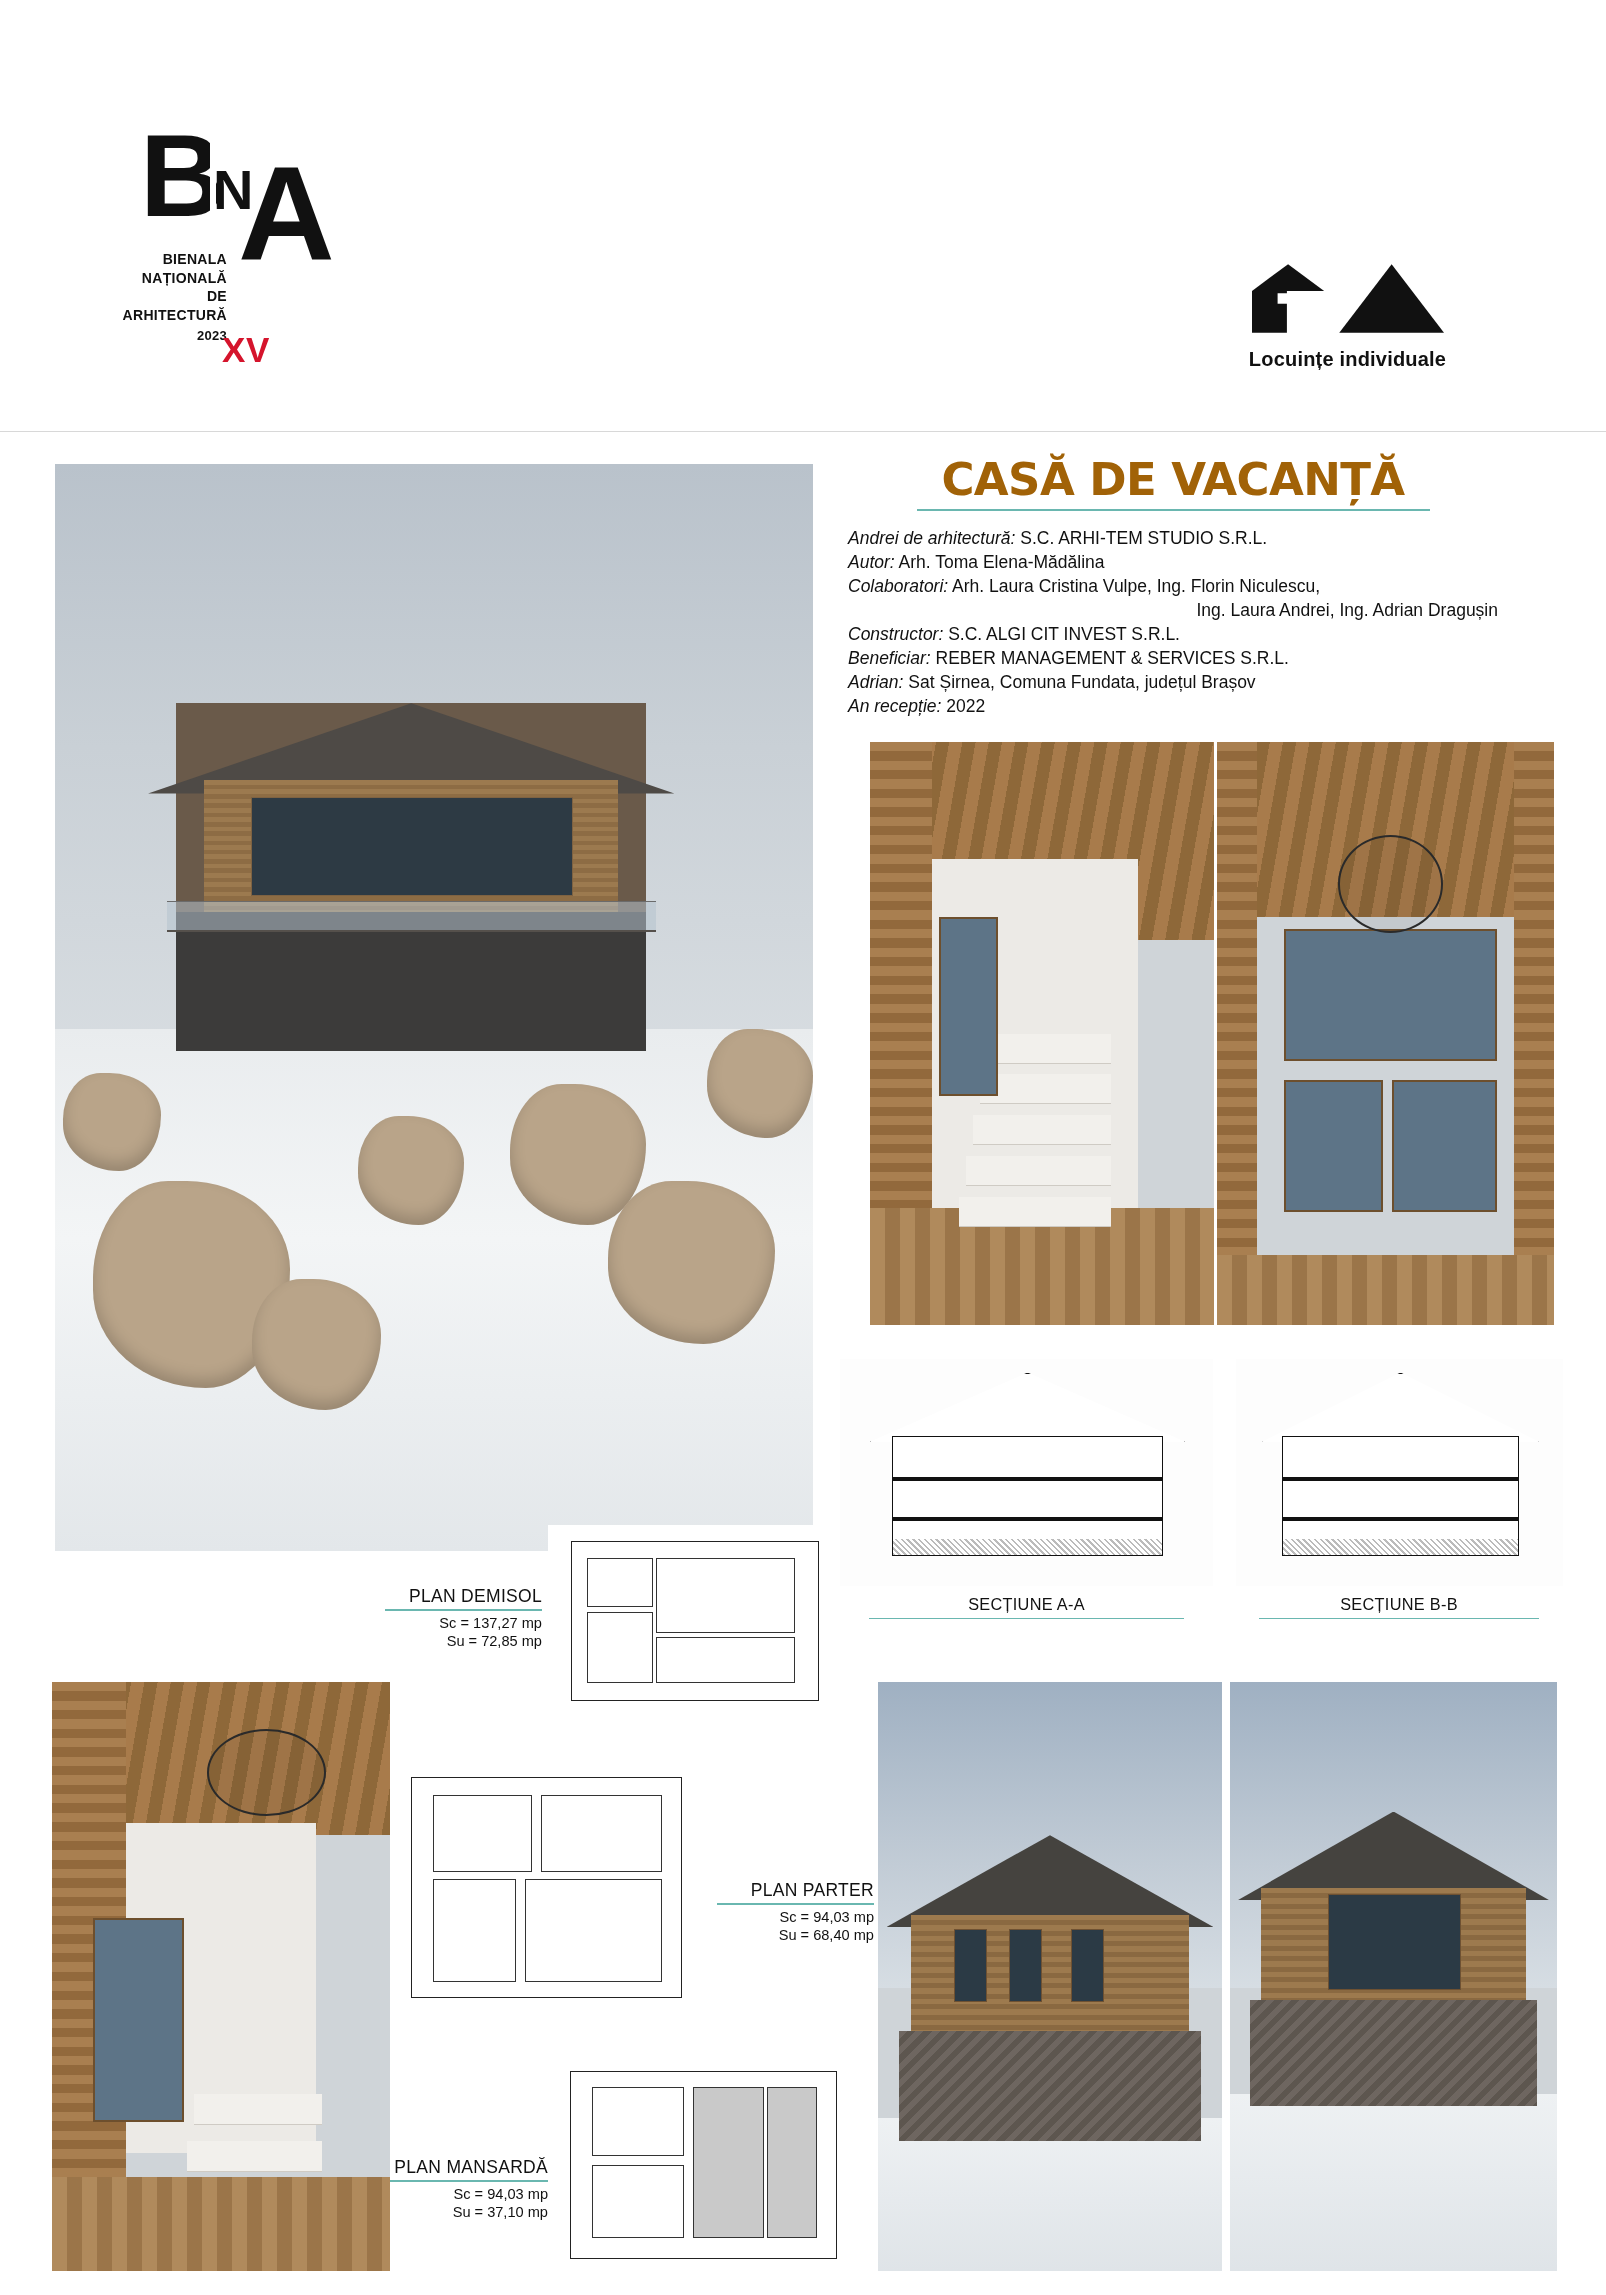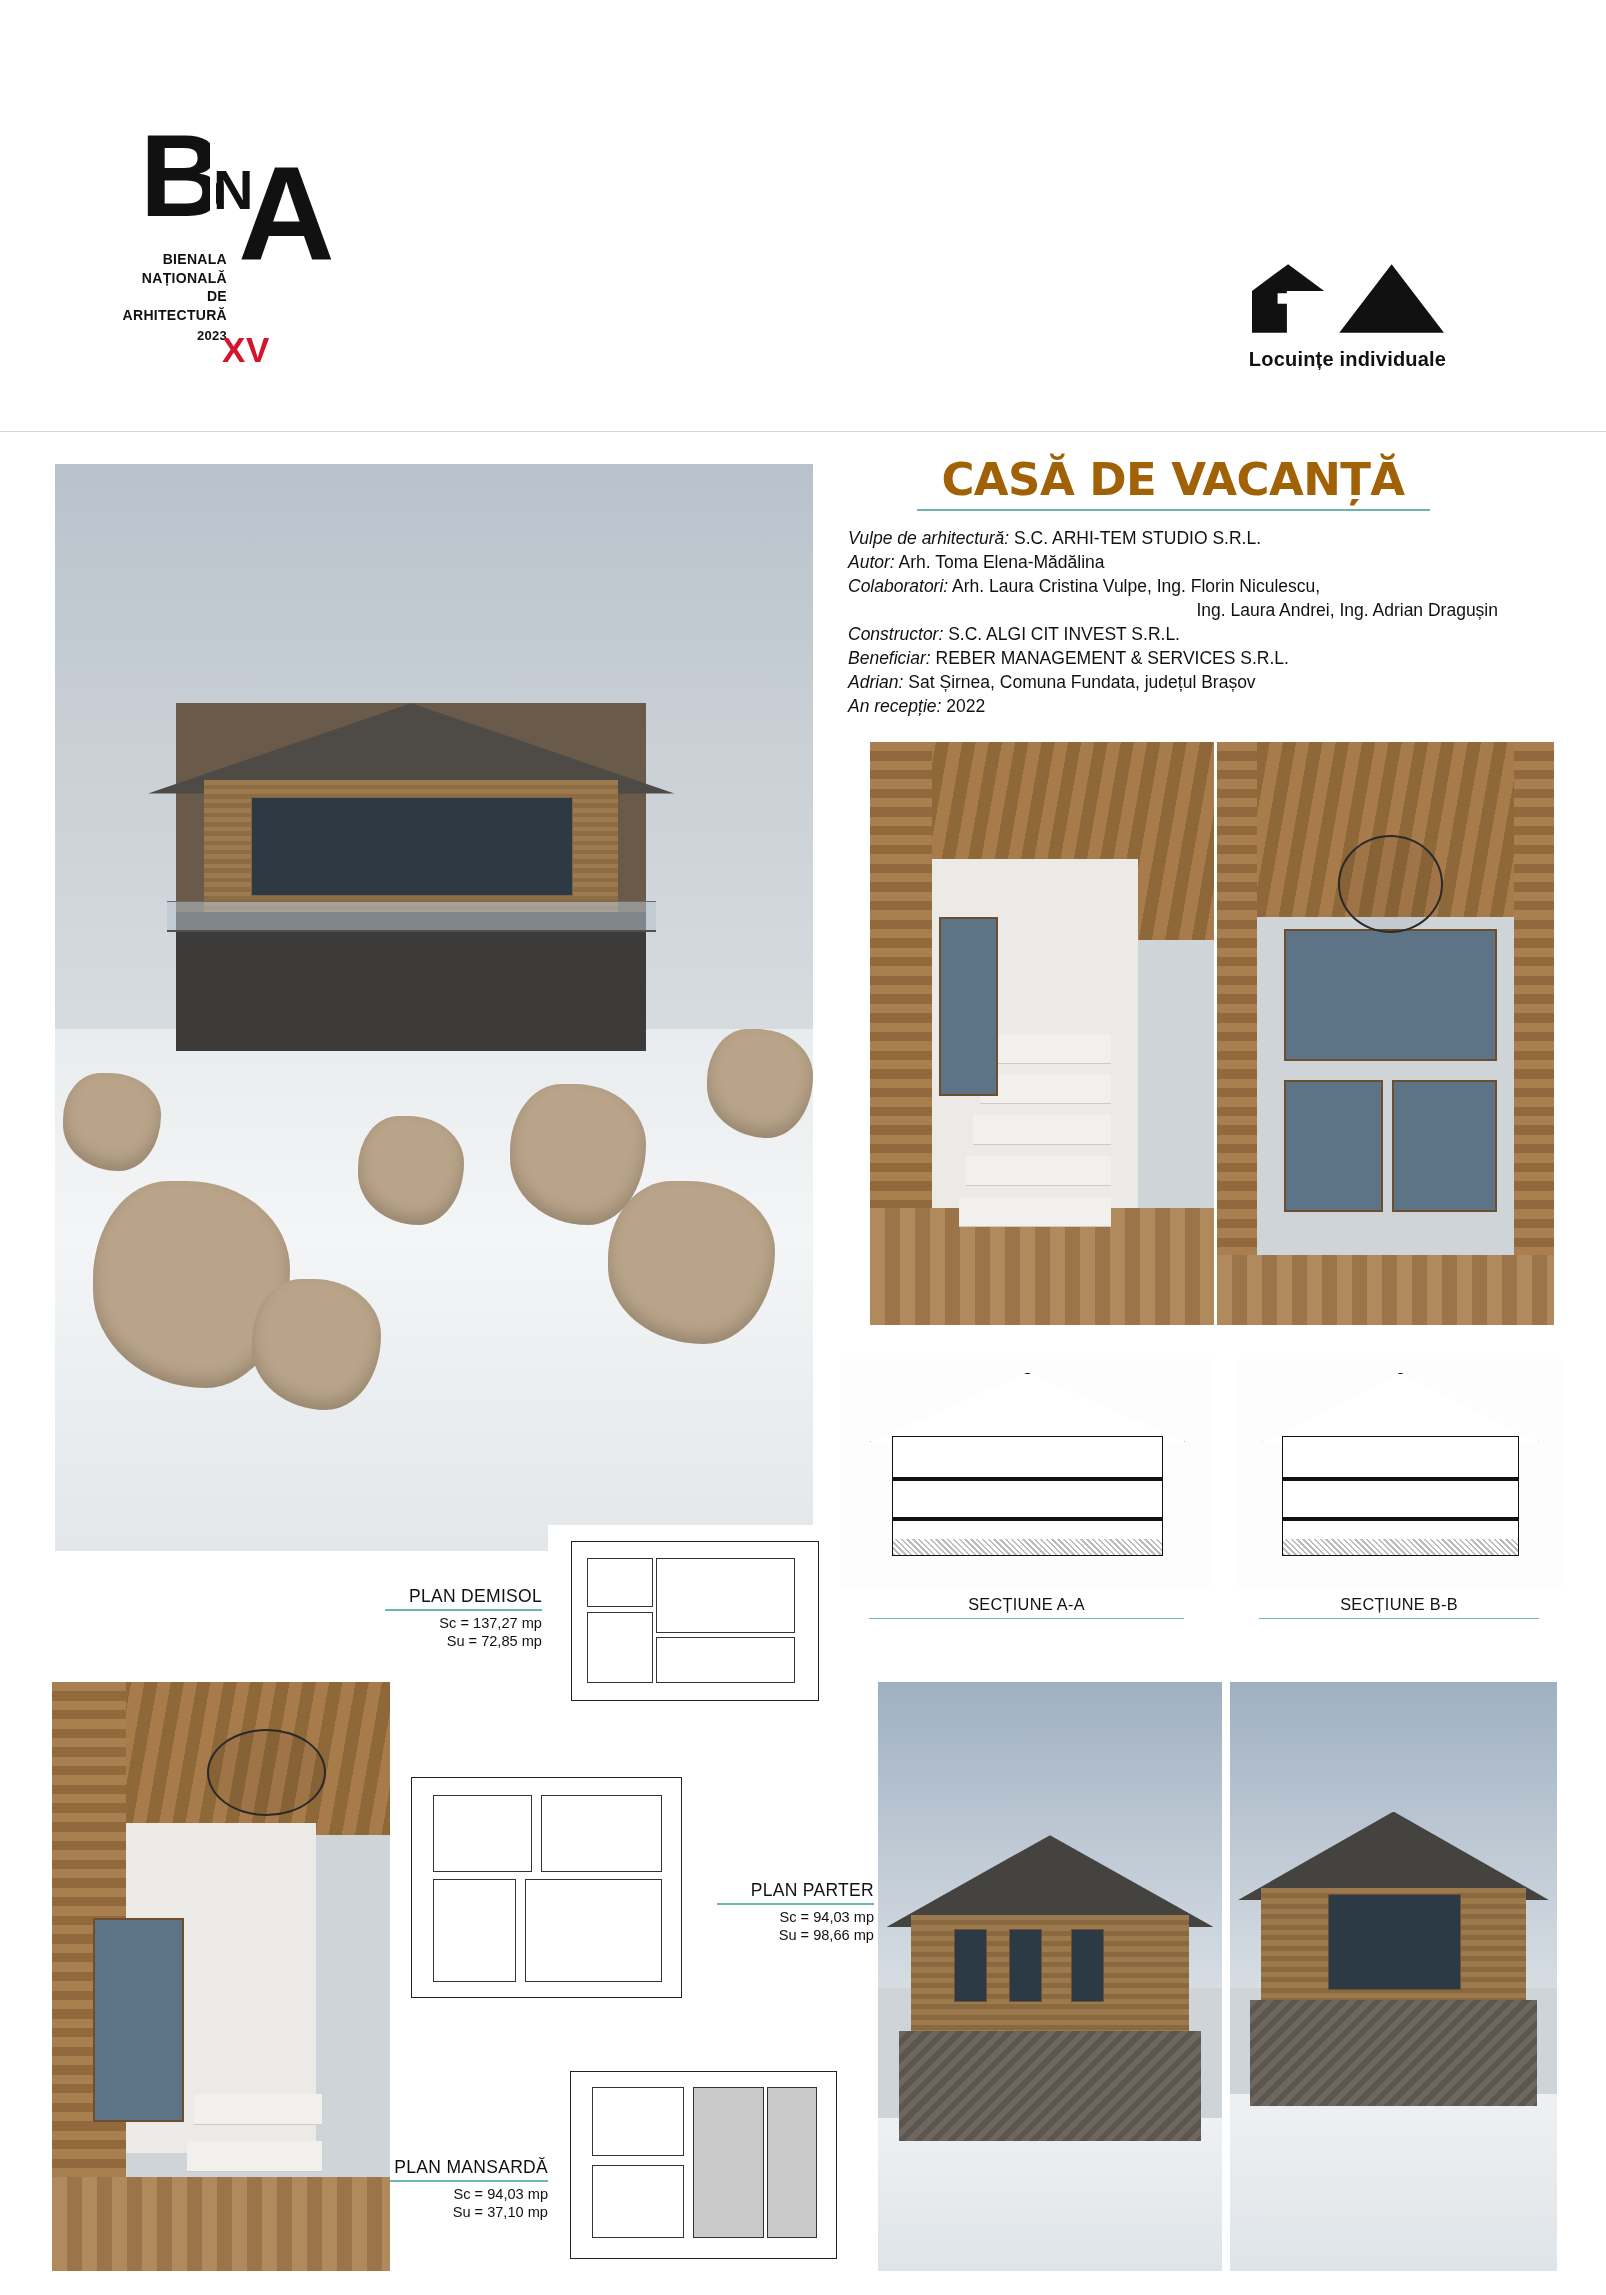--- a/index.html
+++ b/index.html
@@ -376,21 +376,21 @@
     <div class="cat-label">Locuințe individuale</div>
   </div>
 </div>
 
 <div class="title-wrap">
   <div class="main-title">CASĂ DE VACANȚĂ</div>
   <div class="title-rule"></div>
 
   <div class="credits">
     <div>
-      <span class="lab">Vulpe de arhitectură:</span>
+      <span class="lab">Andrei de arhitectură:</span>
       <span>S.C. ARHI-TEM STUDIO S.R.L.</span>
     </div>
     <div>
       <span class="lab">Autor:</span>
       <span>Arh. Toma Elena-Mădălina</span>
     </div>
     <div>
       <span class="lab">Colaboratori:</span>
       <span>Arh. Laura Cristina Vulpe, Ing. Florin Niculescu,</span>
       <span class="cont">Ing. Laura Andrei, Ing. Adrian Dragușin</span>
@@ -503,21 +503,21 @@
     <div class="plan-room" style="left:8%;  top:8%;  width:36%; height:34%;"></div>
     <div class="plan-room" style="left:48%; top:8%;  width:44%; height:34%;"></div>
     <div class="plan-room" style="left:8%;  top:46%; width:30%; height:46%;"></div>
     <div class="plan-room" style="left:42%; top:46%; width:50%; height:46%;"></div>
   </div>
 </div>
 <div class="plan-label" style="left:717px; top:1880px; width:157px;">
   <span class="name">PLAN PARTER</span>
   <span class="ul"></span>
   <span class="num">Sc = 94,03 mp</span>
-  <span class="num">Su = 98,66 mp</span>
+  <span class="num">Su = 68,40 mp</span>
 </div>
 
 <div class="ph" id="plan-mansarda">
   <div class="plan-frame">
     <div class="plan-room" style="left:8%;  top:8%;  width:34%; height:36%;"></div>
     <div class="plan-room plan-fill" style="left:46%; top:8%;  width:26%; height:80%;"></div>
     <div class="plan-room plan-fill" style="left:74%; top:8%;  width:18%; height:80%;"></div>
     <div class="plan-room" style="left:8%;  top:50%; width:34%; height:38%;"></div>
   </div>
 </div>

